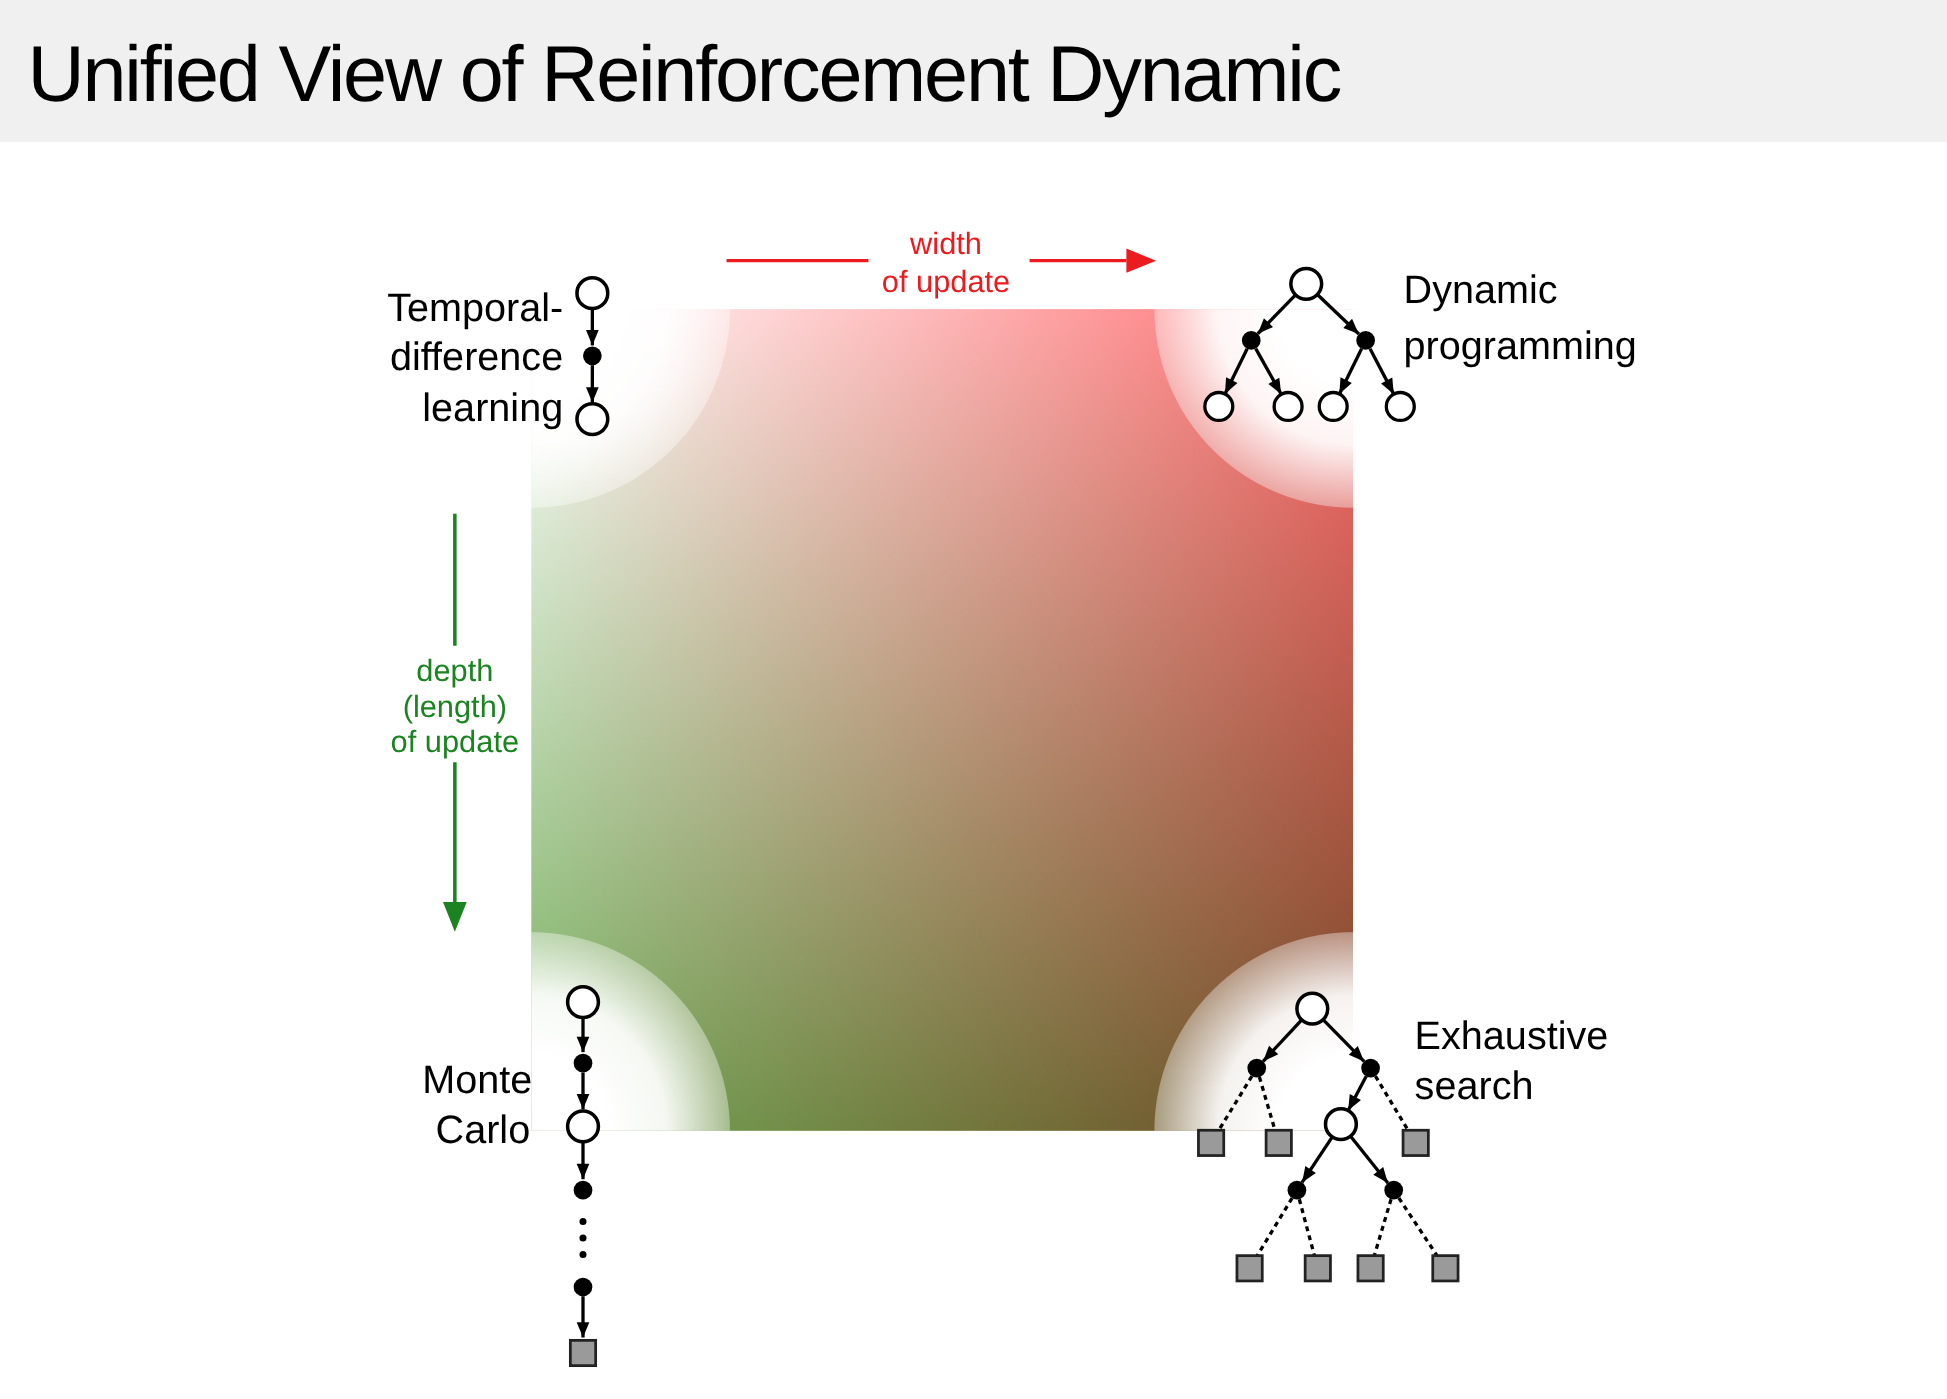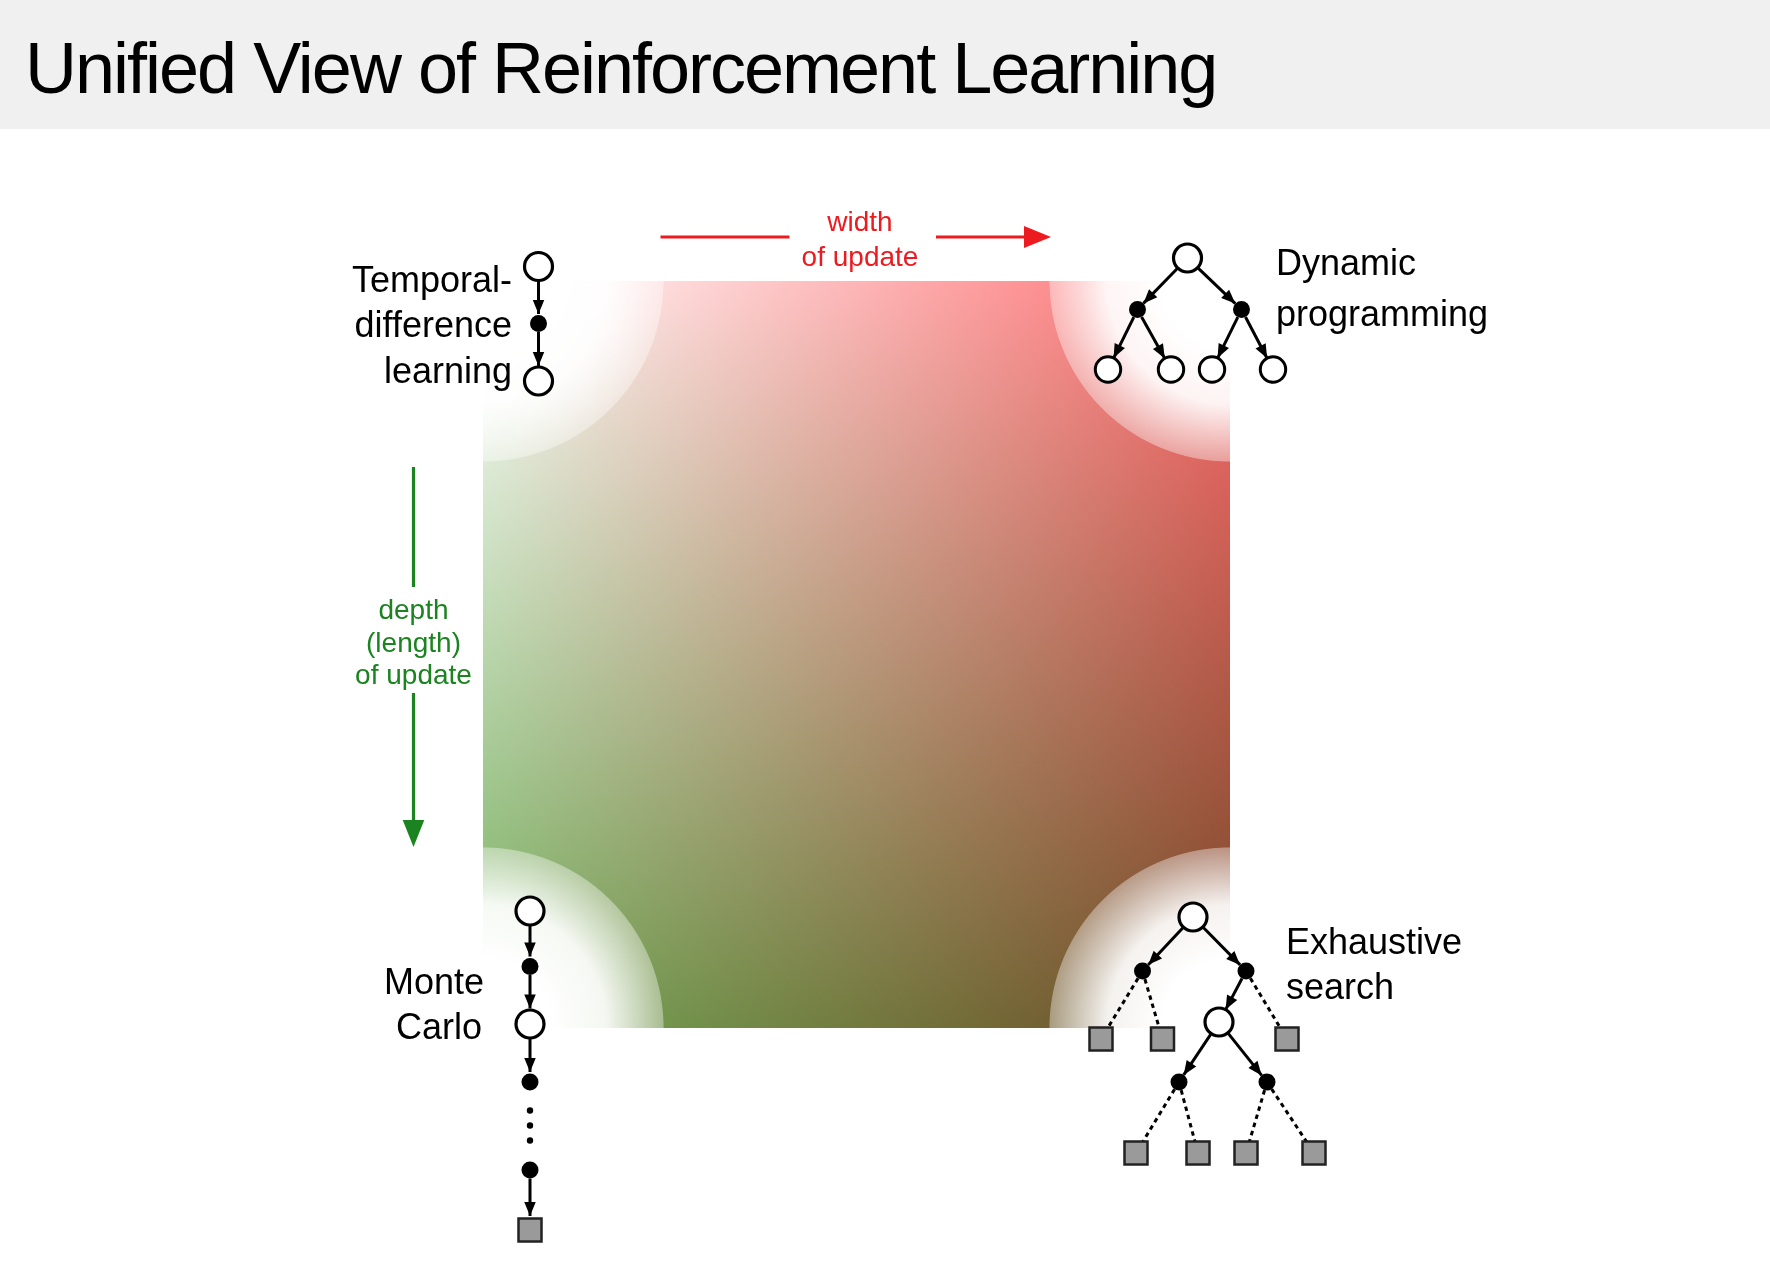--- a/index.html
+++ b/index.html
@@ -20,21 +20,21 @@
   }
   svg{position:absolute;left:0;top:0;}
   text{font-family:"Liberation Sans", sans-serif;}
   .lbl{font-size:36px;fill:#000;}
   .red{fill:#ec1b1f;font-size:28px;}
   .grn{fill:#1b831f;font-size:28px;}
 </style>
 </head>
 <body>
 <div id="titlebar"></div>
-<div id="title">Unified View of Reinforcement Learning</div>
+<div id="title">Unified View of Reinforcement Dynamic</div>
 <div id="sq"></div>
 <svg width="1770" height="1272" viewBox="0 0 1770 1272">
   <defs>
     <marker id="ah" markerUnits="userSpaceOnUse" markerWidth="15" markerHeight="12" refX="14" refY="5.75" orient="auto" overflow="visible">
       <path d="M0,0 L14,5.75 L0,11.5 Z" fill="#000"></path>
     </marker>
     <marker id="rah" markerUnits="userSpaceOnUse" markerWidth="28" markerHeight="23" refX="0" refY="11" orient="auto" overflow="visible">
       <path d="M0,0 L27,11 L0,22 Z" fill="#ec1b1f"></path>
     </marker>
     <marker id="gah" markerUnits="userSpaceOnUse" markerWidth="28" markerHeight="22" refX="0" refY="10.8" orient="auto" overflow="visible">

